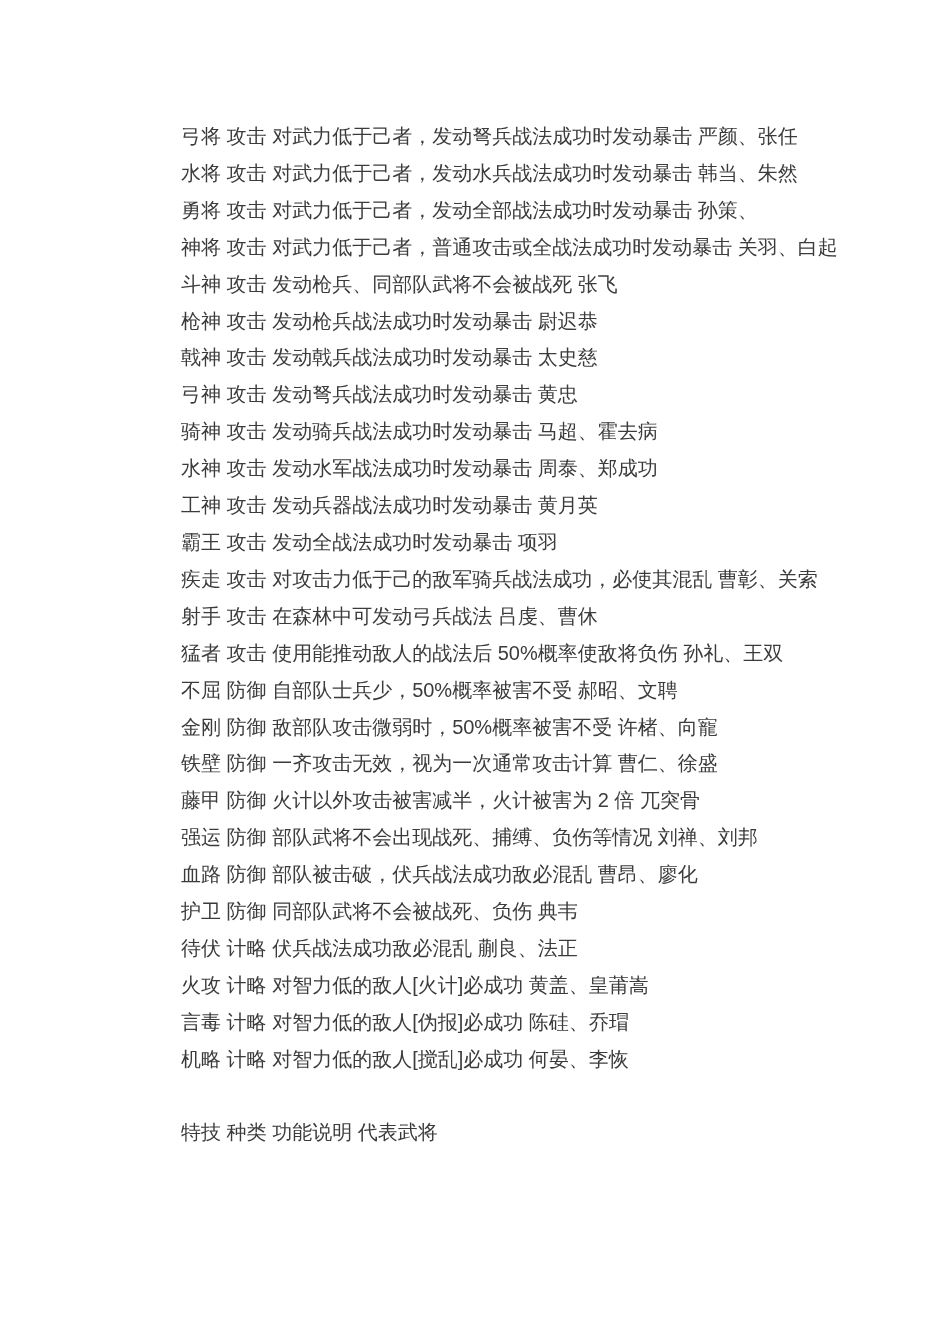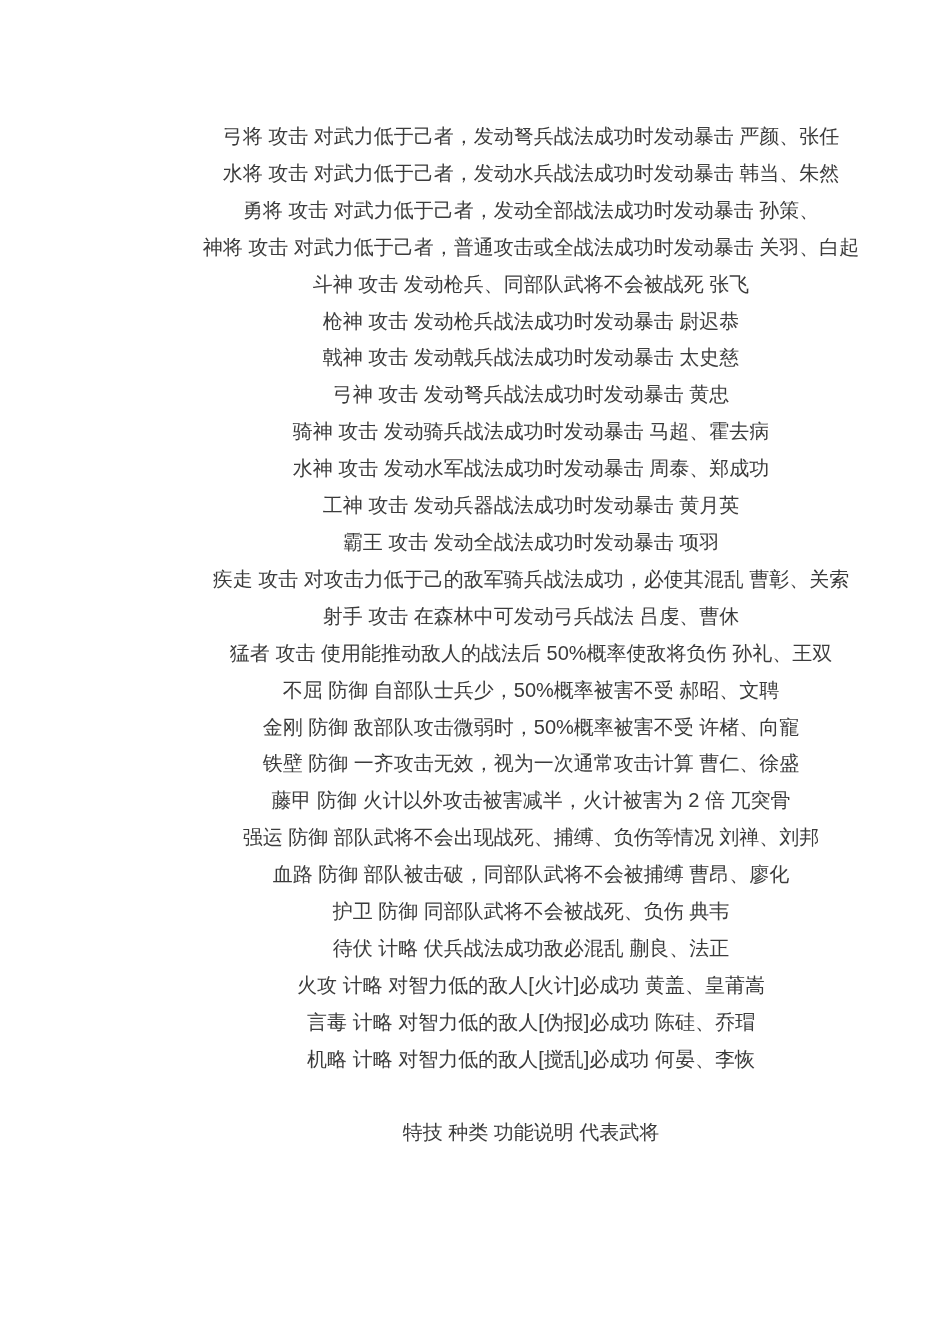--- a/index.html
+++ b/index.html
@@ -20,21 +20,20 @@
     left: 181px;
     top: 118px;
     width: 700px;
   }
   .row {
     margin: 0;
     font-size: 20px;
     line-height: 36.9px;
     white-space: nowrap;
     letter-spacing: 0;
-    text-align: center;
   }
   .row span {
     display: inline;
   }
   .blank-line {
     height: 36.9px;
   }
 </style>
 </head>
 <body style="background: rgb(255, 255, 255); color: rgb(59, 59, 59);">
@@ -76,21 +75,21 @@
 
   <p class="row"><span>金刚</span> <span>防御</span> <span>敌部队攻击微弱时，50%概率被害不受</span> <span>许楮、向寵</span></p>
 
   <p class="row"><span>铁壁</span> <span>防御</span> <span>一齐攻击无效，视为一次通常攻击计算</span> <span>曹仁、徐盛</span></p>
 
 
   <p class="row"><span>藤甲</span> <span>防御</span> <span>火计以外攻击被害减半，火计被害为 2 倍</span> <span>兀突骨</span></p>
 
   <p class="row"><span>强运</span> <span>防御</span> <span>部队武将不会出现战死、捕缚、负伤等情况</span> <span>刘禅、刘邦</span></p>
 
-  <p class="row"><span>血路</span> <span>防御</span> <span>部队被击破，同部队武将不会被捕缚</span> <span>曹昂、廖化</span></p>
+  <p class="row"><span>血路</span> <span>防御</span> <span>部队被击破，伏兵战法成功敌必混乱</span> <span>曹昂、廖化</span></p>
 
   <p class="row"><span>护卫</span> <span>防御</span> <span>同部队武将不会被战死、负伤</span> <span>典韦</span></p>
 
   <p class="row"><span>待伏</span> <span>计略</span> <span>伏兵战法成功敌必混乱</span> <span>蒯良、法正</span></p>
 
   <p class="row"><span>火攻</span> <span>计略</span> <span>对智力低的敌人[火计]必成功</span> <span>黄盖、皇莆嵩</span></p>
 
   <p class="row"><span>言毒</span> <span>计略</span> <span>对智力低的敌人[伪报]必成功</span> <span>陈硅、乔瑁</span></p>
 
   <p class="row"><span>机略</span> <span>计略</span> <span>对智力低的敌人[搅乱]必成功</span> <span>何晏、李恢</span></p>

